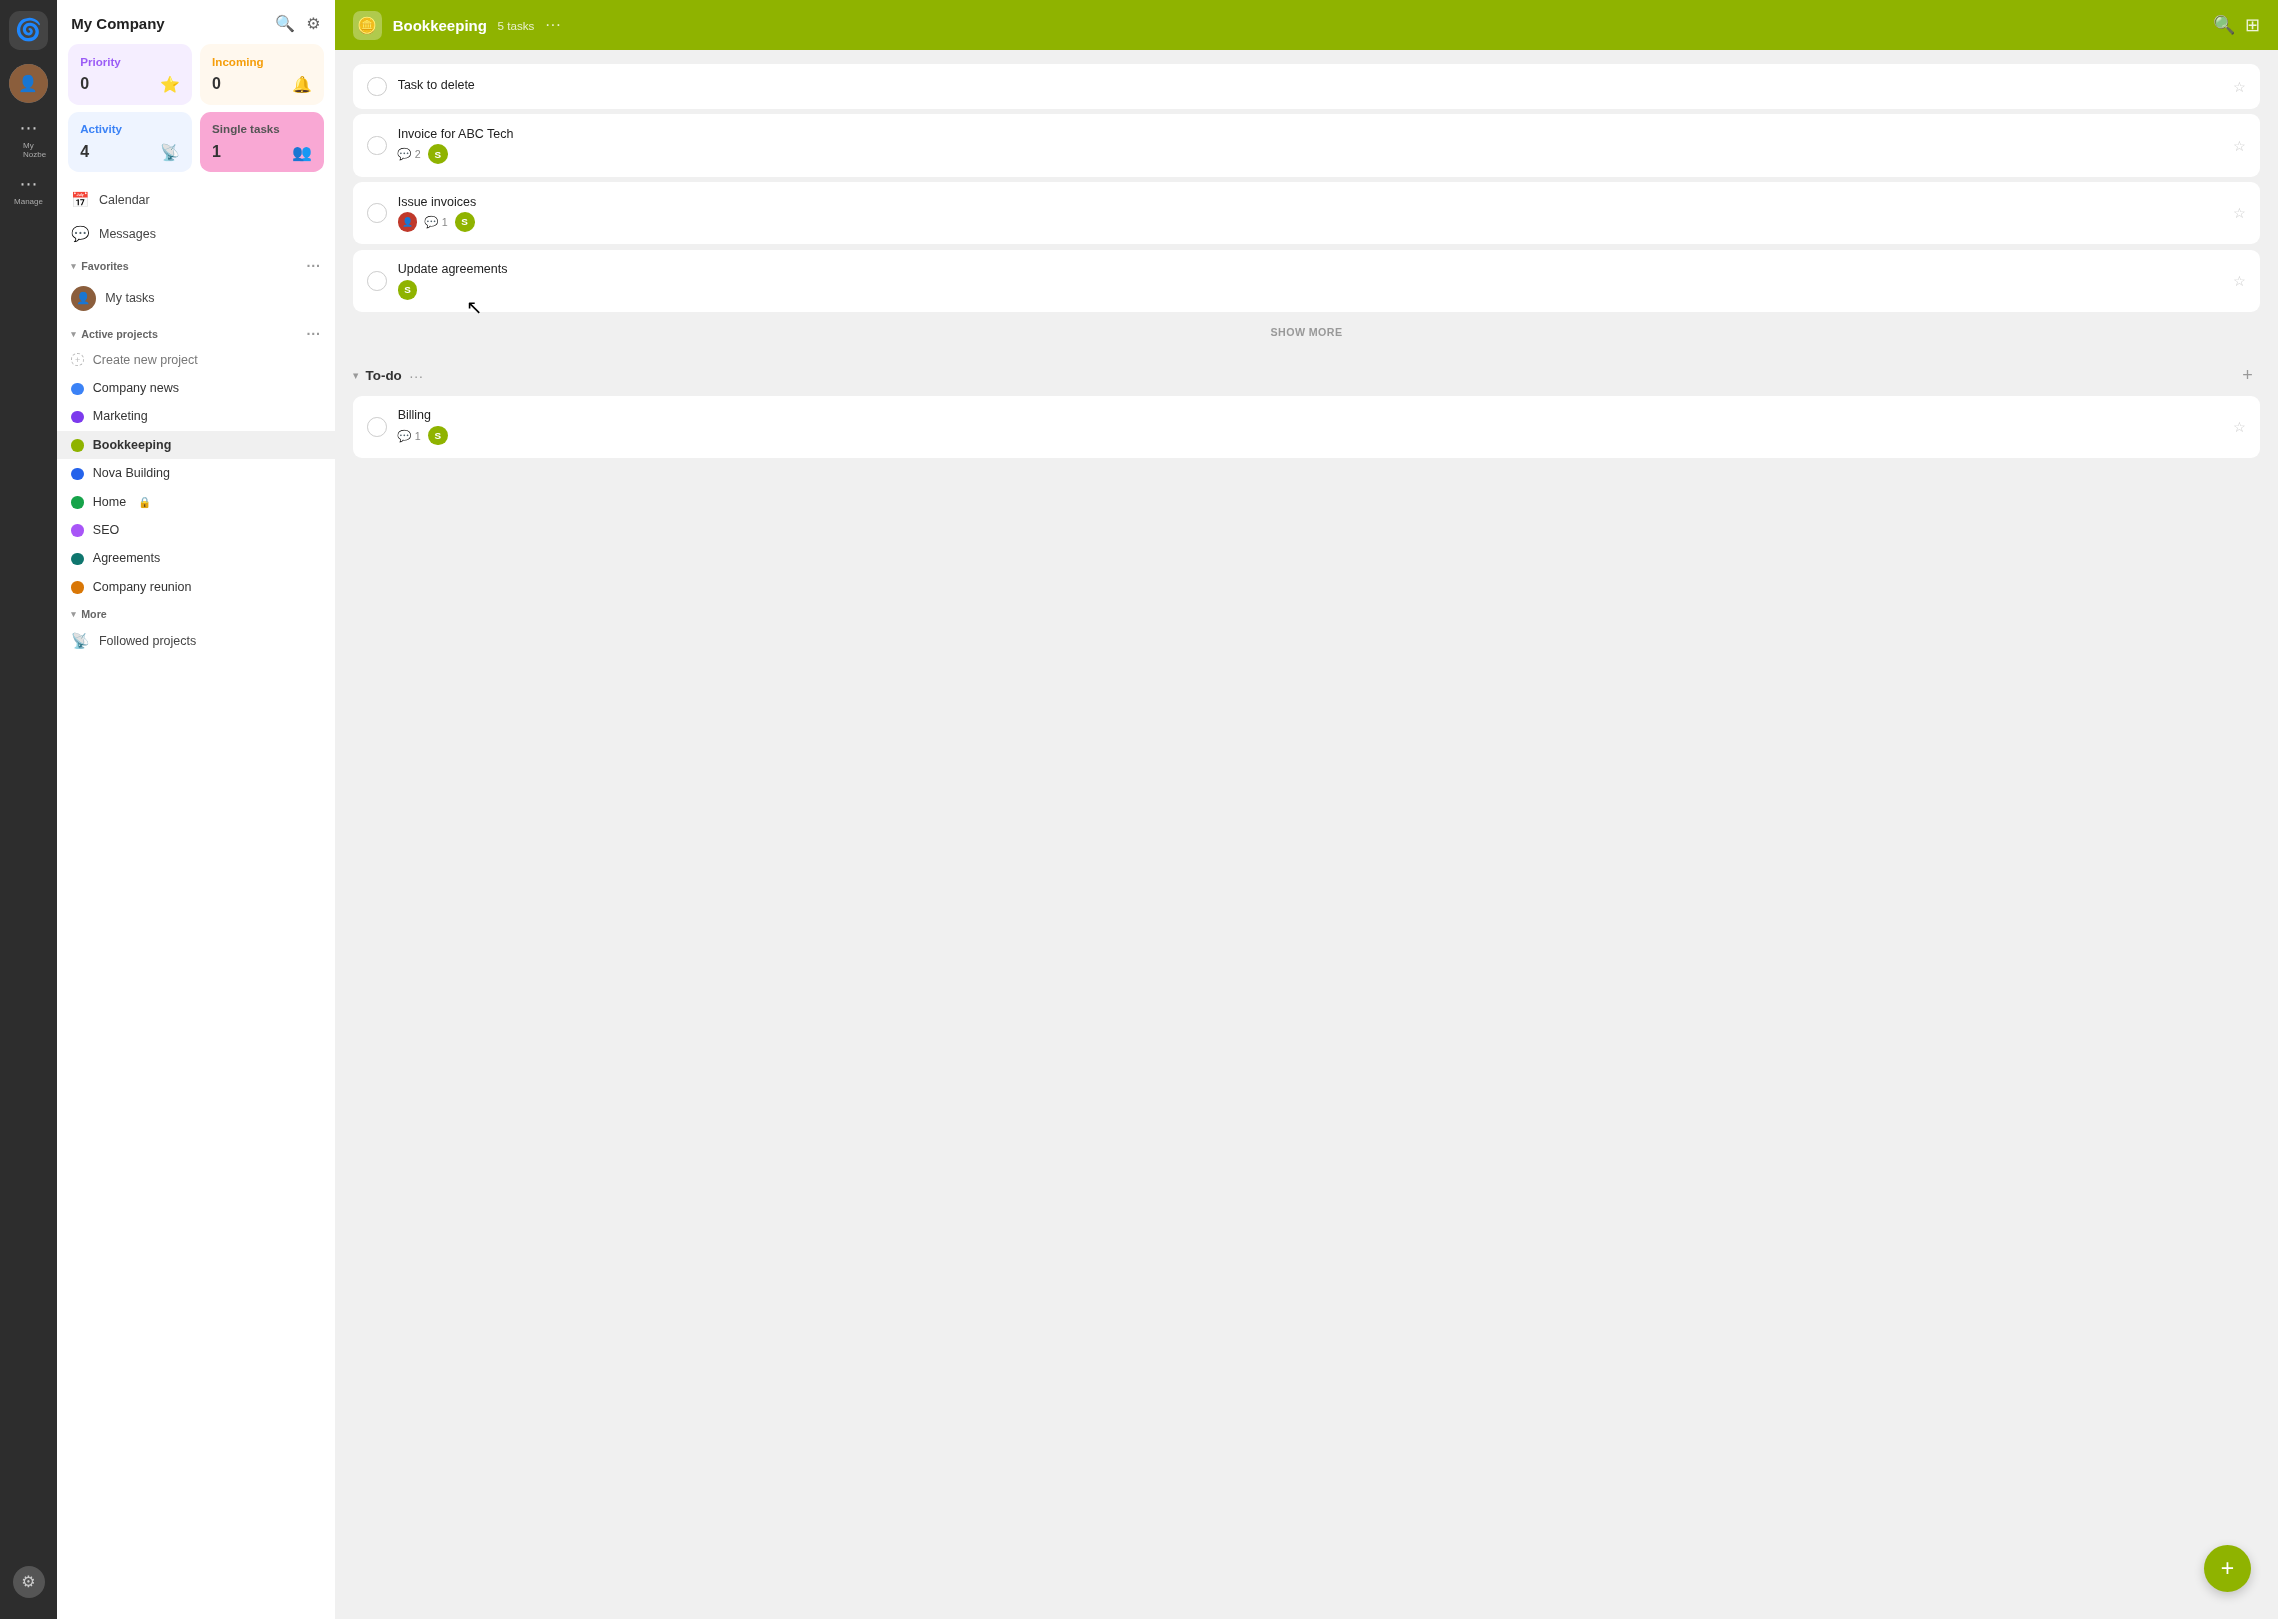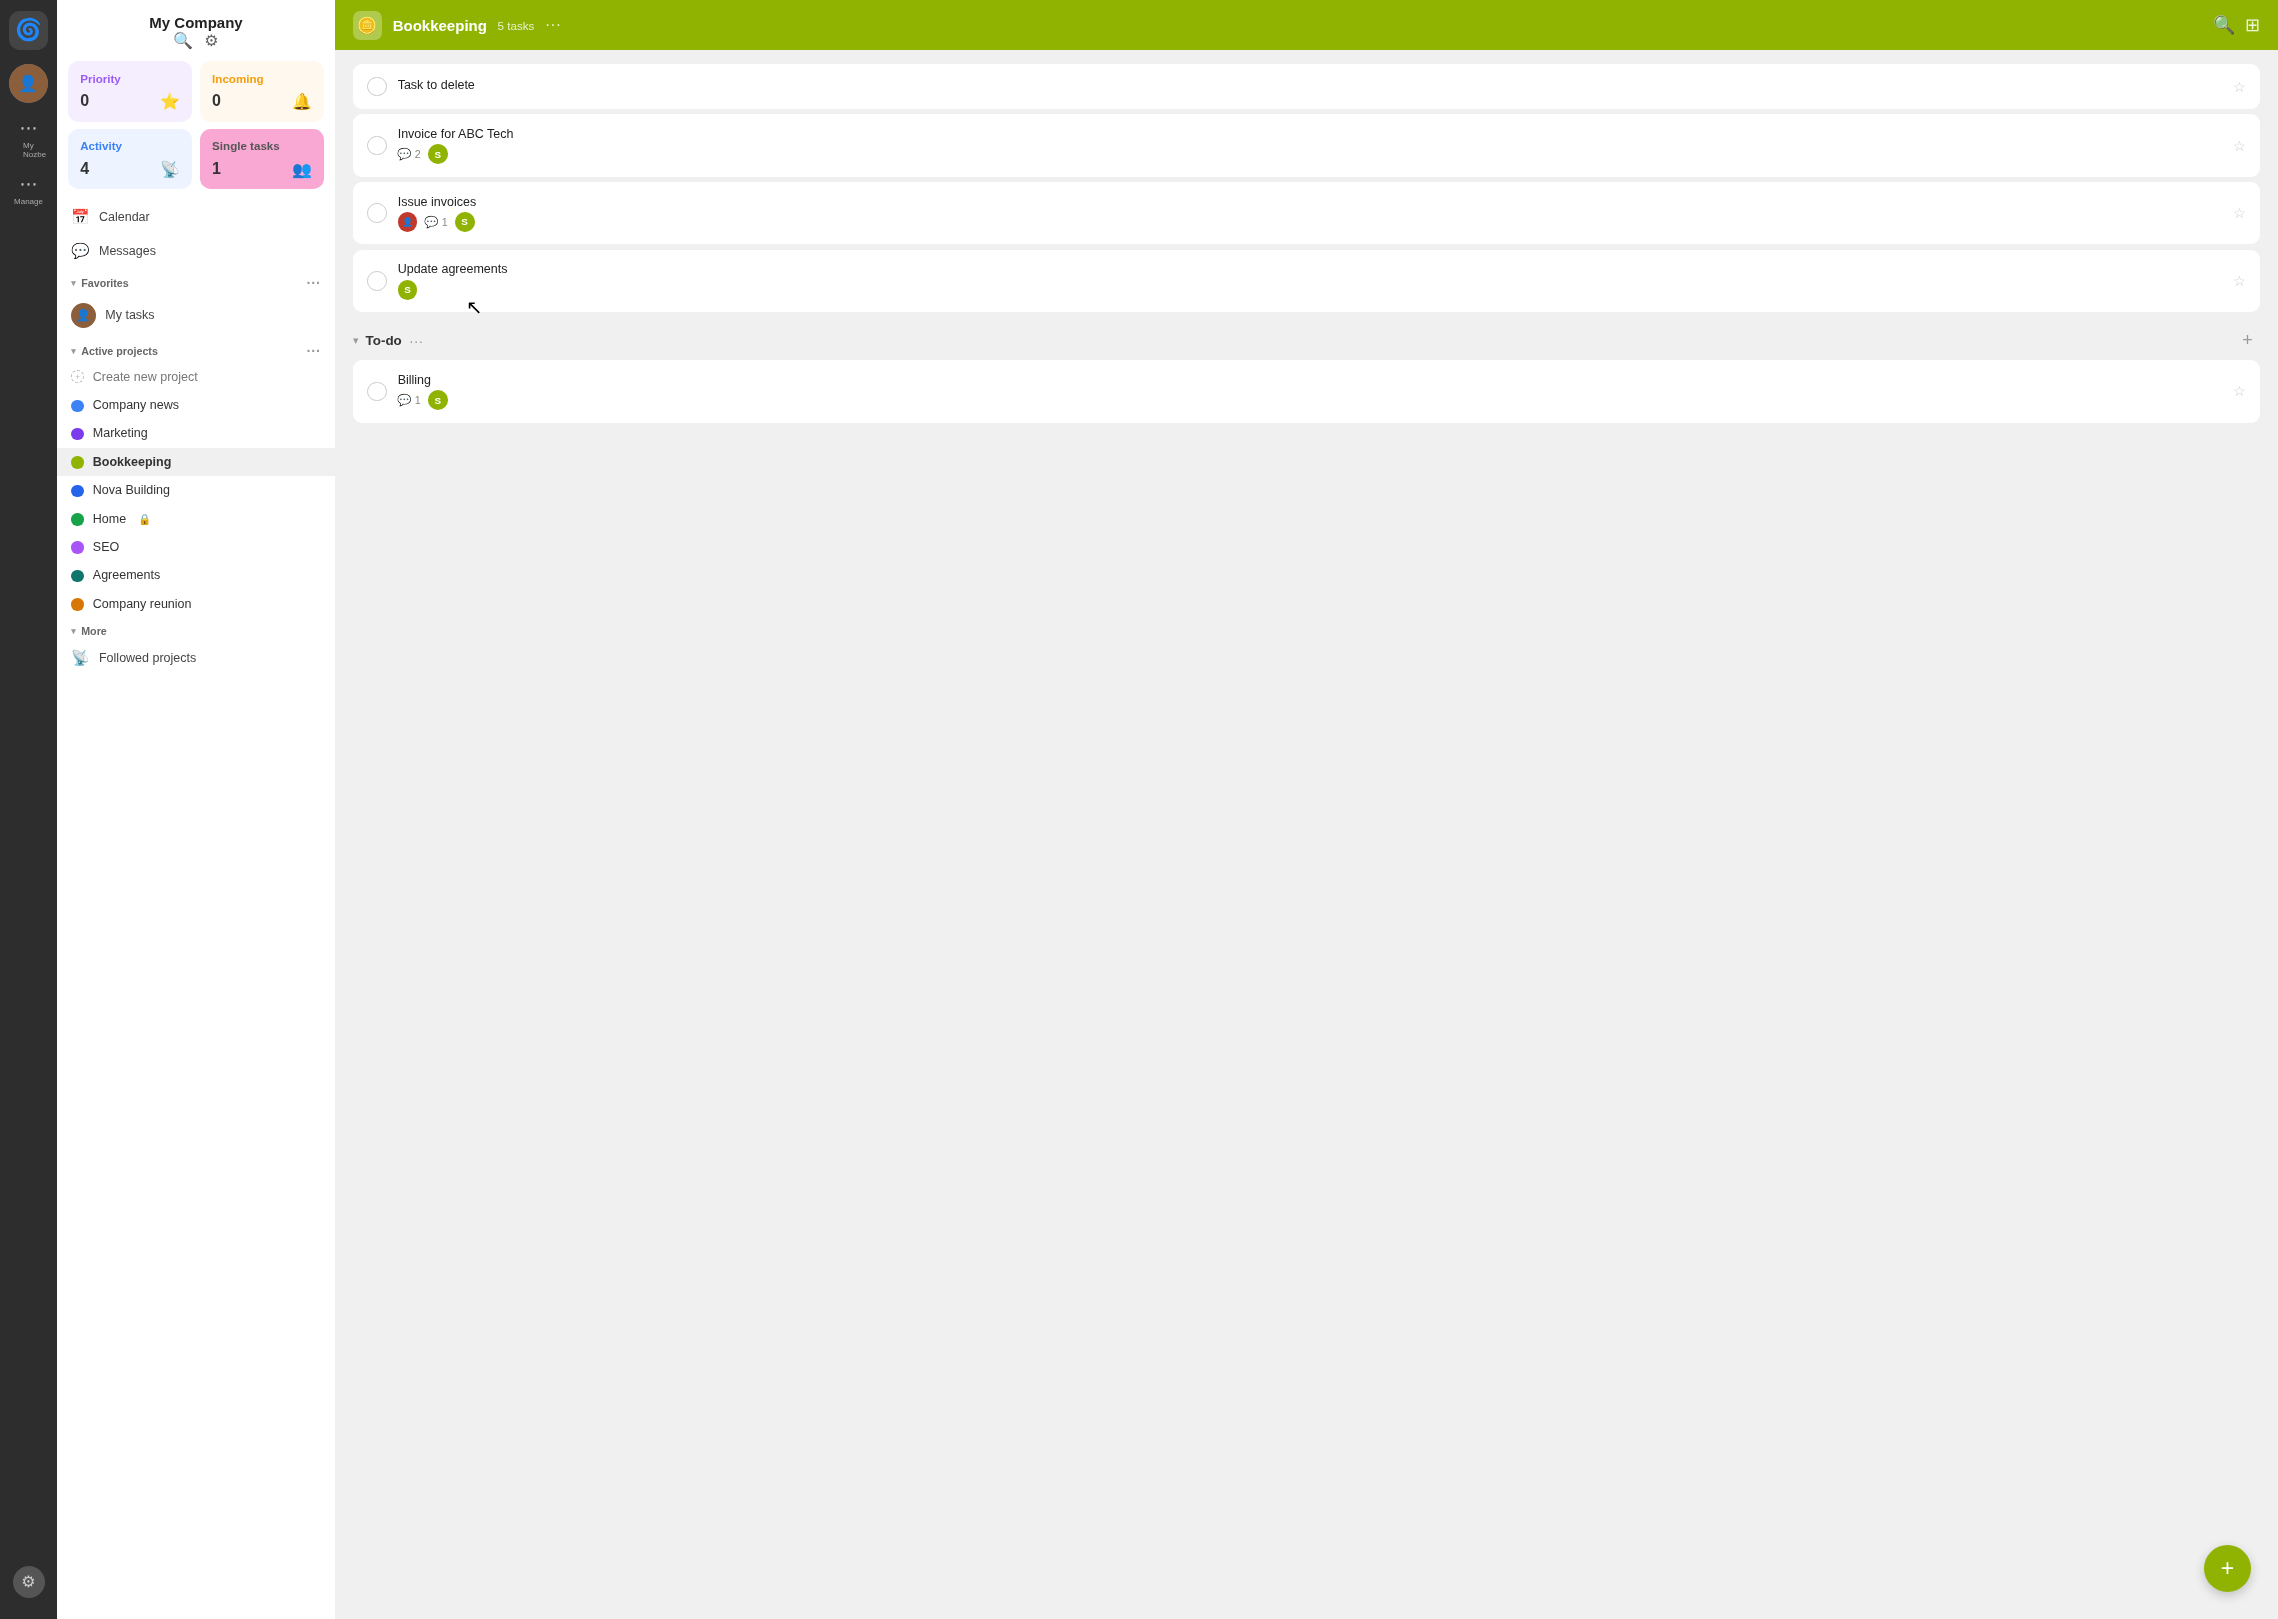--- a/index.html
+++ b/index.html
@@ -49,21 +49,21 @@
     .sidebar {
       width: 278px;
       background: #fff;
       display: flex;
       flex-direction: column;
       flex-shrink: 0;
       overflow: hidden;
     }
     .sidebar-header {
       padding: 14.3px 14.3px 10.7px;
-      display: flex; align-items: center; justify-content: flex-end; flex-direction: column;
+      display: flex; align-items: center; justify-content: space-between;
     }
     .sidebar-header .company-name {
       font-size: 15px; font-weight: 600; color: #222;
     }
     .sidebar-header .header-icons {
       display: flex; gap: 10.7px;
     }
     .sidebar-header .header-icons span {
       font-size: 16px; color: #666; cursor: pointer;
     }
@@ -467,20 +467,21 @@
           <div class="task-card">
         <div class="task-circle"></div>
         <div class="task-info">
           <div class="task-title">Update agreements</div>
           <div class="task-meta">
                 <div class="assignee-badge assignee-s" style="background:#8fb300">S</div>
               </div>
         </div>
         <span class="star-btn">☆</span>
       </div>
+          <div class="show-more-btn">SHOW MORE</div>
         </div>
         <div class="task-section">
         <div class="task-section-header">
           <span class="chevron">▾</span>
           <span class="section-title">To-do</span>
           <span class="section-menu">···</span>
           <span class="add-btn">+</span>
         </div>
       <div class="task-card">
         <div class="task-circle"></div>

